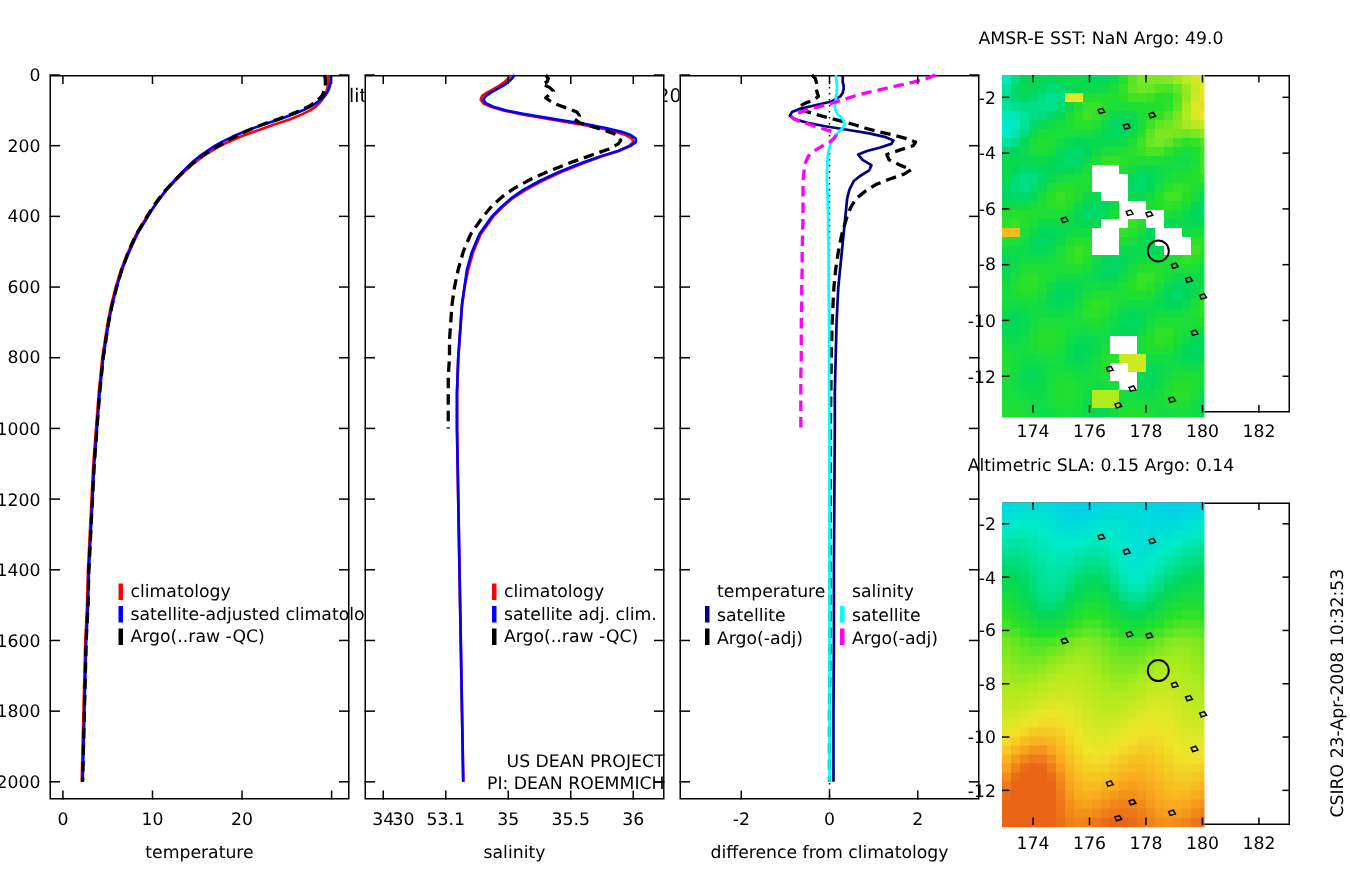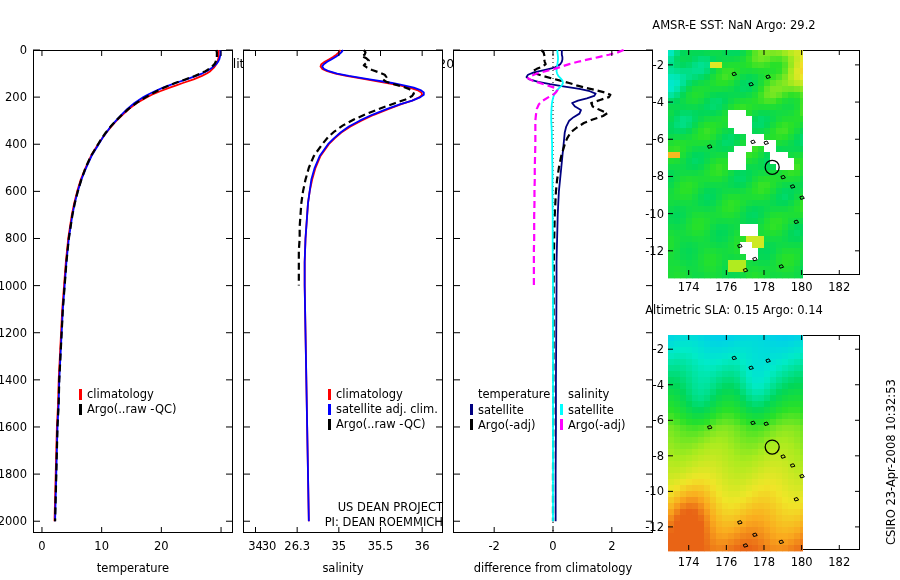--- a/index.html
+++ b/index.html
@@ -55,34 +55,38 @@
     <div class="tick ticky" style="left: -9px; width: 36px; top: 474.098px;">1800</div>
     <div class="tick ticky" style="left: -9px; width: 36px; top: 521.22px;">2000</div>
   </div>
 <div class="axlabel" style="left:33px;top:561px;width:200px;">temperature</div>
 <div class="legbox" id="leg-temp" style="left:79px;top:387px;">
     <div class="legrow">
       <span class="swatch" style="background: rgb(255, 0, 0);"></span>
       <span>climatology</span>
     </div>
     <div class="legrow">
+      <span class="swatch" style="background: rgb(0, 0, 255);"></span>
+      <span>satellite-adjusted climatolo</span>
+    </div>
+    <div class="legrow">
       <span class="swatch" style="background: rgb(0, 0, 0);"></span>
       <span>Argo(..raw -QC)</span>
     </div>
   </div>
 
 <div class="panel" style="left:243px;top:50px;width:200px;height:483px;"></div>
 <svg class="abs" id="svg-sal" style="left:243px;top:50px;" width="200" height="483">
     <path d="M97.50,0.00 L95.83,2.36 L93.33,4.71 L90.00,7.07 L85.83,9.42 L81.67,11.78 L78.33,14.14 L77.50,16.49 L79.17,18.85 L84.17,21.20 L92.50,23.56 L103.33,25.92 L123.33,29.45 L144.17,32.99 L156.67,35.34 L166.67,37.70 L174.17,40.05 L178.33,42.41 L179.17,44.77 L176.67,47.12 L169.17,50.66 L158.33,54.19 L145.83,58.90 L130.83,64.79 L118.33,70.68 L107.50,76.57 L98.33,82.46 L91.67,88.35 L85.83,94.24 L77.50,106.02 L72.50,117.80 L69.17,129.59 L66.67,141.37 L65.00,153.15 L64.17,164.93 L62.50,188.49 L61.67,212.05 L61.67,235.61 L62.50,282.73 L63.33,329.85 L64.17,376.98 L65.00,424.10 L65.83,471.22" fill="none" stroke="#ff0000" stroke-width="1.8" stroke-linejoin="round" stroke-linecap="butt"></path>
     <path d="M100.00,0.00 L98.33,2.36 L95.83,4.71 L92.50,7.07 L88.33,9.42 L84.17,11.78 L80.83,14.14 L79.17,16.49 L80.83,18.85 L85.83,21.20 L94.17,23.56 L105.83,25.92 L126.67,29.45 L149.17,32.99 L160.83,35.34 L170.83,37.70 L177.50,40.05 L180.83,42.41 L180.83,44.77 L177.50,47.12 L169.17,50.66 L157.50,54.19 L144.17,58.90 L129.17,64.79 L116.67,70.68 L105.83,76.57 L97.50,82.46 L90.83,88.35 L85.00,94.24 L76.67,106.02 L71.67,117.80 L68.33,129.59 L66.67,141.37 L65.00,153.15 L64.17,164.93 L62.50,188.49 L61.67,212.05 L61.67,235.61 L62.50,282.73 L63.33,329.85 L64.17,376.98 L65.00,424.10 L65.83,471.22" fill="none" stroke="#0000ff" stroke-width="1.8" stroke-linejoin="round" stroke-linecap="butt"></path>
     <path d="M120.83,0.00 L122.50,2.36 L121.67,4.71 L118.33,5.89 L123.33,8.25 L125.83,10.60 L123.33,12.96 L120.83,15.31 L124.17,17.67 L129.17,20.03 L135.83,22.38 L141.67,24.74 L143.33,27.10 L140.00,29.45 L143.33,31.81 L150.83,34.16 L159.17,36.52 L165.83,38.88 L169.17,41.23 L170.83,43.59 L169.17,45.94 L162.50,49.48 L152.50,53.01 L139.17,57.72 L124.17,63.61 L110.83,69.50 L100.00,75.40 L91.67,81.29 L85.00,87.18 L79.17,94.24 L70.83,106.02 L65.83,117.80 L62.50,129.59 L60.00,141.37 L58.33,153.15 L57.50,164.93 L56.67,176.71 L56.67,188.49 L55.83,200.27 L55.83,212.05 L55.83,223.83 L55.83,235.61" fill="none" stroke="#000000" stroke-width="2.2" stroke-linejoin="round" stroke-linecap="butt" stroke-dasharray="7,4"></path>
   </svg>
 <div class="abs" id="ticks-sal">
     <div class="tick tickx" style="left: 255.5px; top: 539px;">34</div>
-    <div class="tick tickx" style="left: 297.167px; top: 539px;">26.3</div>
+    <div class="tick tickx" style="left: 297.167px; top: 539px;">53.1</div>
     <div class="tick tickx" style="left: 338.833px; top: 539px;">35</div>
     <div class="tick tickx" style="left: 380.5px; top: 539px;">35.5</div>
     <div class="tick tickx" style="left: 422.167px; top: 539px;">36</div>
   </div>
 <div class="axlabel" style="left:243px;top:561px;width:200px;">salinity</div>
 <div class="legbox" id="leg-sal" style="left:328px;top:387px;">
     <div class="legrow">
       <span class="swatch" style="background: rgb(255, 0, 0);"></span>
       <span>climatology</span>
     </div>
@@ -132,21 +136,21 @@
         <span class="swatch" style="background: rgb(0, 255, 255);"></span>
         <span>satellite</span>
       </div>
       <div class="legrow">
         <span class="swatch" style="background: rgb(255, 0, 255);"></span>
         <span>Argo(-adj)</span>
       </div>
     </div>
   </div>
 
-<div class="maptitle" style="left:604px;top:18px;">AMSR-E SST: NaN Argo: 29.2</div>
+<div class="maptitle" style="left:604px;top:18px;">AMSR-E SST: NaN Argo: 49.0</div>
 <div class="panel" style="left:668px;top:50px;width:192px;height:225px;"></div>
 <svg class="abs" id="svg-sst" style="left:668px;top:50px;" width="192" height="225">
     <rect x="0" y="0" width="6.4" height="6.4" fill="rgb(0,233,191)" stroke="none"></rect>
     <rect x="0" y="6" width="6.4" height="6.4" fill="rgb(0,226,153)" stroke="none"></rect>
     <rect x="0" y="12" width="6.4" height="6.4" fill="rgb(0,224,138)" stroke="none"></rect>
     <rect x="0" y="18" width="6.4" height="6.4" fill="rgb(0,227,154)" stroke="none"></rect>
     <rect x="0" y="24" width="6.4" height="6.4" fill="rgb(0,232,186)" stroke="none"></rect>
     <rect x="0" y="30" width="6.4" height="6.4" fill="rgb(0,232,204)" stroke="none"></rect>
     <rect x="0" y="36" width="6.4" height="6.4" fill="rgb(0,235,200)" stroke="none"></rect>
     <rect x="0" y="42" width="6.4" height="6.4" fill="rgb(0,228,160)" stroke="none"></rect>

